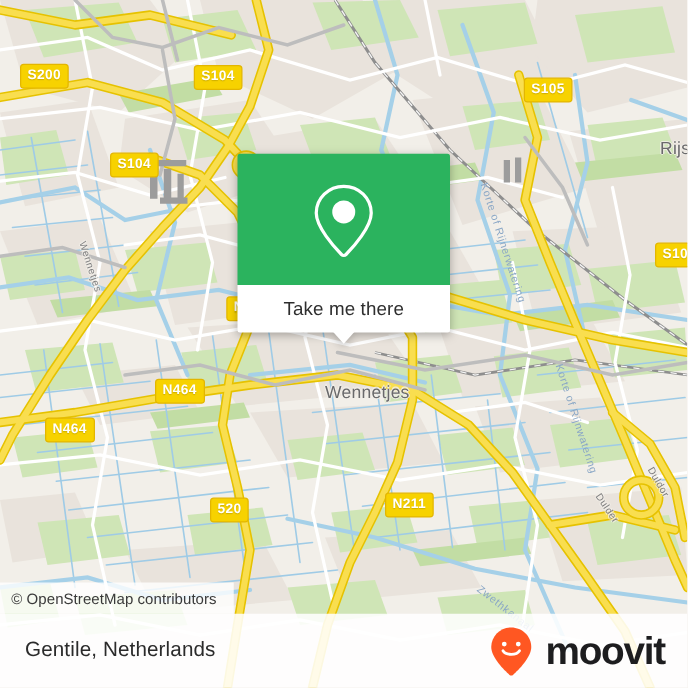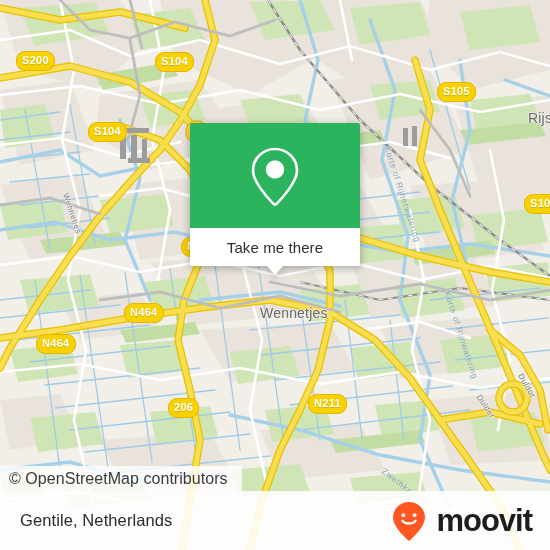--- a/index.html
+++ b/index.html
@@ -58,21 +58,21 @@
     font-size: 8px;
     color: #7d7d7e;
     letter-spacing: .5px;
   }
 
   
   .shield {
     position: absolute;
     background: #f7d200;
     border: 1.5px solid #e3b600;
-    border-radius: 9px;
+    border-radius: 3px;
     color: #ffffff;
     font-size: 11px;
     font-weight: bold;
     line-height: 1;
     padding: 3px 5px 4px 5px;
     letter-spacing: .3px;
     text-shadow: 0 1px 1px rgba(0,0,0,.18);
     white-space: nowrap;
   }
 
@@ -121,21 +121,21 @@
   #attribution {
     position: absolute;
     left: 0;
     top: 466px;
     height: 25px;
     display: flex;
     align-items: center;
     padding-left: 9px;
     padding-right: 14px;
     background: rgba(255,255,255,.80);
-    font-size: 16px;
+    font-size: 12px;
     color: #3a3a3a;
     letter-spacing: .05px;
   }
 
   
   #footer {
     position: absolute;
     left: 0; right: 0;
     top: 491px;
     height: 59px;
@@ -399,27 +399,27 @@
     <div class="map-label water-label" style="left:392px; top:145px; transform:rotate(72deg); transform-origin:0 0;">Korte of Rijnerwatering</div>
     <div class="map-label water-label" style="left:452px; top:290px; transform:rotate(72deg); transform-origin:0 0;">Korte of Rijnwatering</div>
     <div class="map-label water-label" style="left:386px; top:466px; transform:rotate(38deg); transform-origin:0 0;">Zwethkanaal</div>
 
     <div class="map-label street-label" style="left:70px; top:192px; transform:rotate(72deg); transform-origin:0 0;">Wennetjes</div>
     <div class="map-label street-label" style="left:482px; top:393px; transform:rotate(56deg); transform-origin:0 0;">Dulder</div>
     <div class="map-label street-label" style="left:524px; top:372px; transform:rotate(60deg); transform-origin:0 0;">Duldor</div>
 
     <div class="shield" style="left:16px; top:51px;">S200</div>
     <div class="shield" style="left:155px; top:52px;">S104</div>
-    <div class="shield" style="left:437px; top:62px;margin-top:20px;">S105</div>
+    <div class="shield" style="left:419px; top:62px;">S105</div>
     <div class="shield" style="left:88px; top:122px;">S104</div>
     <div class="shield" style="left:524px; top:194px;">S106</div>
     <div class="shield" style="left:124px; top:303px;">N464</div>
     <div class="shield" style="left:36px; top:334px;">N464</div>
     <div class="shield" style="left:308px; top:394px;">N211</div>
-    <div class="shield" style="left:168px; top:398px;">206</div>
+    <div class="shield" style="left:168px; top:398px;">520</div>
     <div class="shield" style="left:181px; top:237px;">N4</div>
   </div>
 
   <div id="callout">
     <div id="callout-image">
       <svg width="56" height="62" viewBox="0 0 56 62" aria-hidden="true">
         <path d="M28 4 C15.8 4 6 13.6 6 25.4 C6 36.5 20.2 52.5 26.2 58.6 C27.2 59.6 28.8 59.6 29.8 58.6 C35.8 52.5 50 36.5 50 25.4 C50 13.6 40.2 4 28 4 Z" fill="none" stroke="#ffffff" stroke-width="2.6"></path>
         <circle cx="28" cy="24.5" r="9.2" fill="#ffffff"></circle>
       </svg>
     </div>

